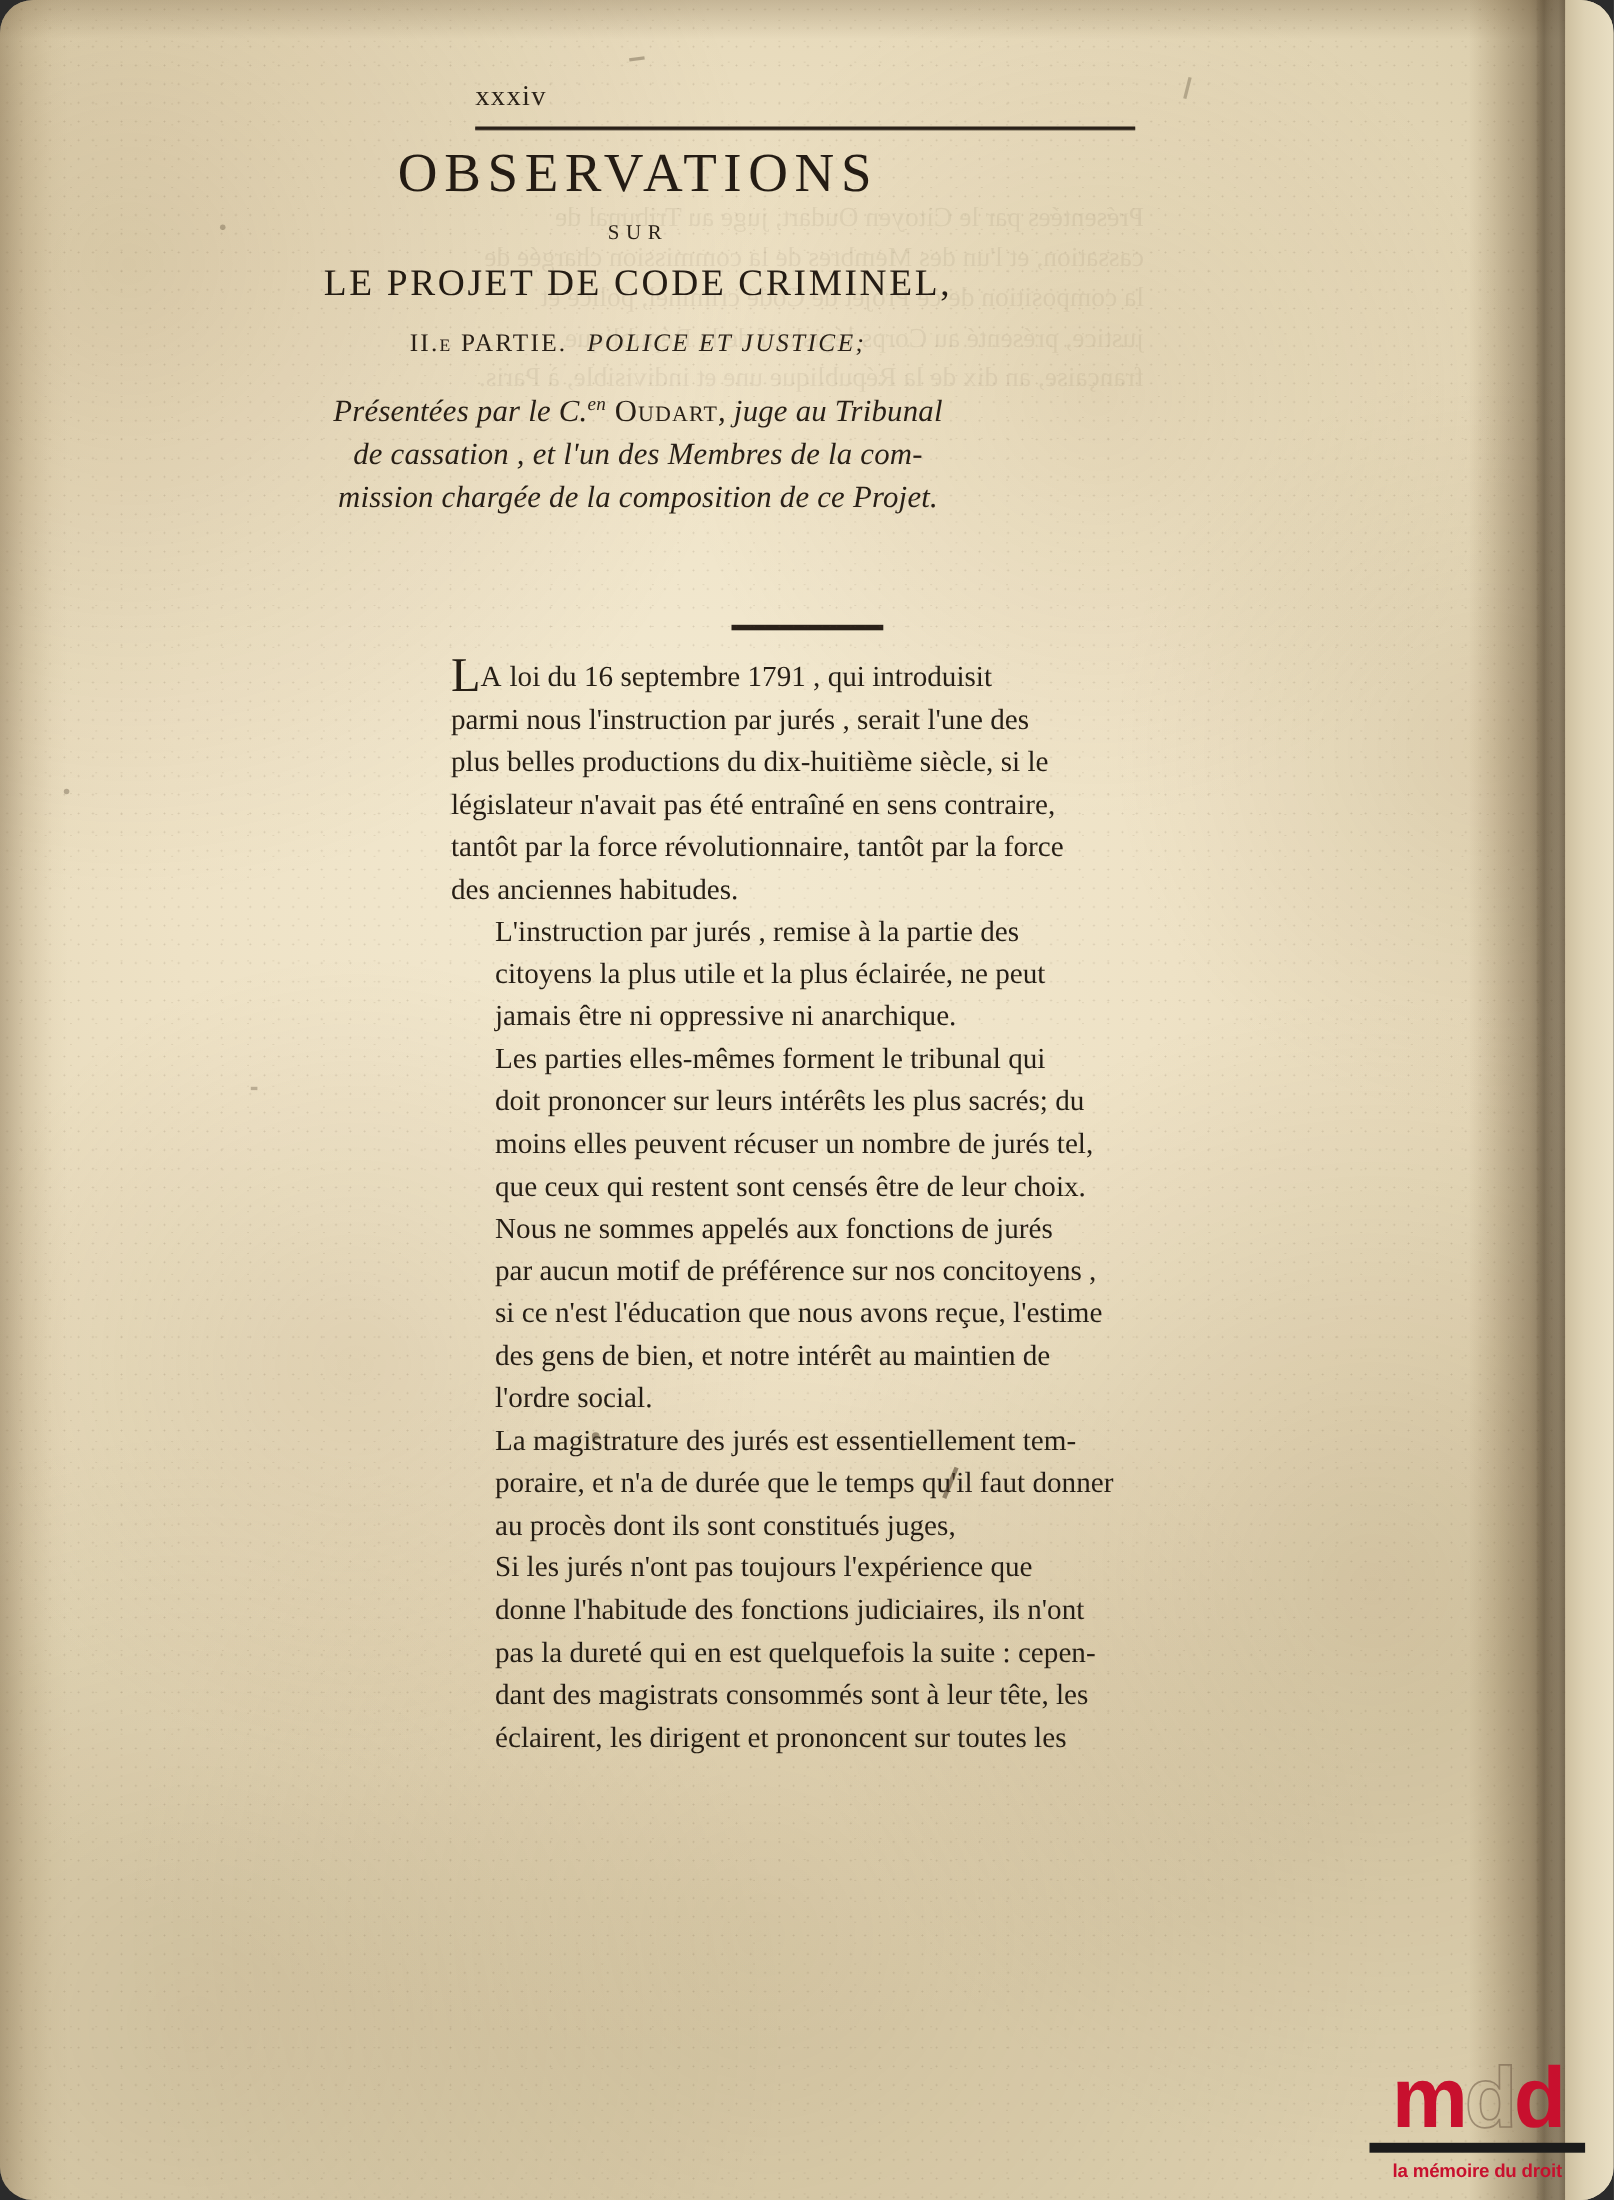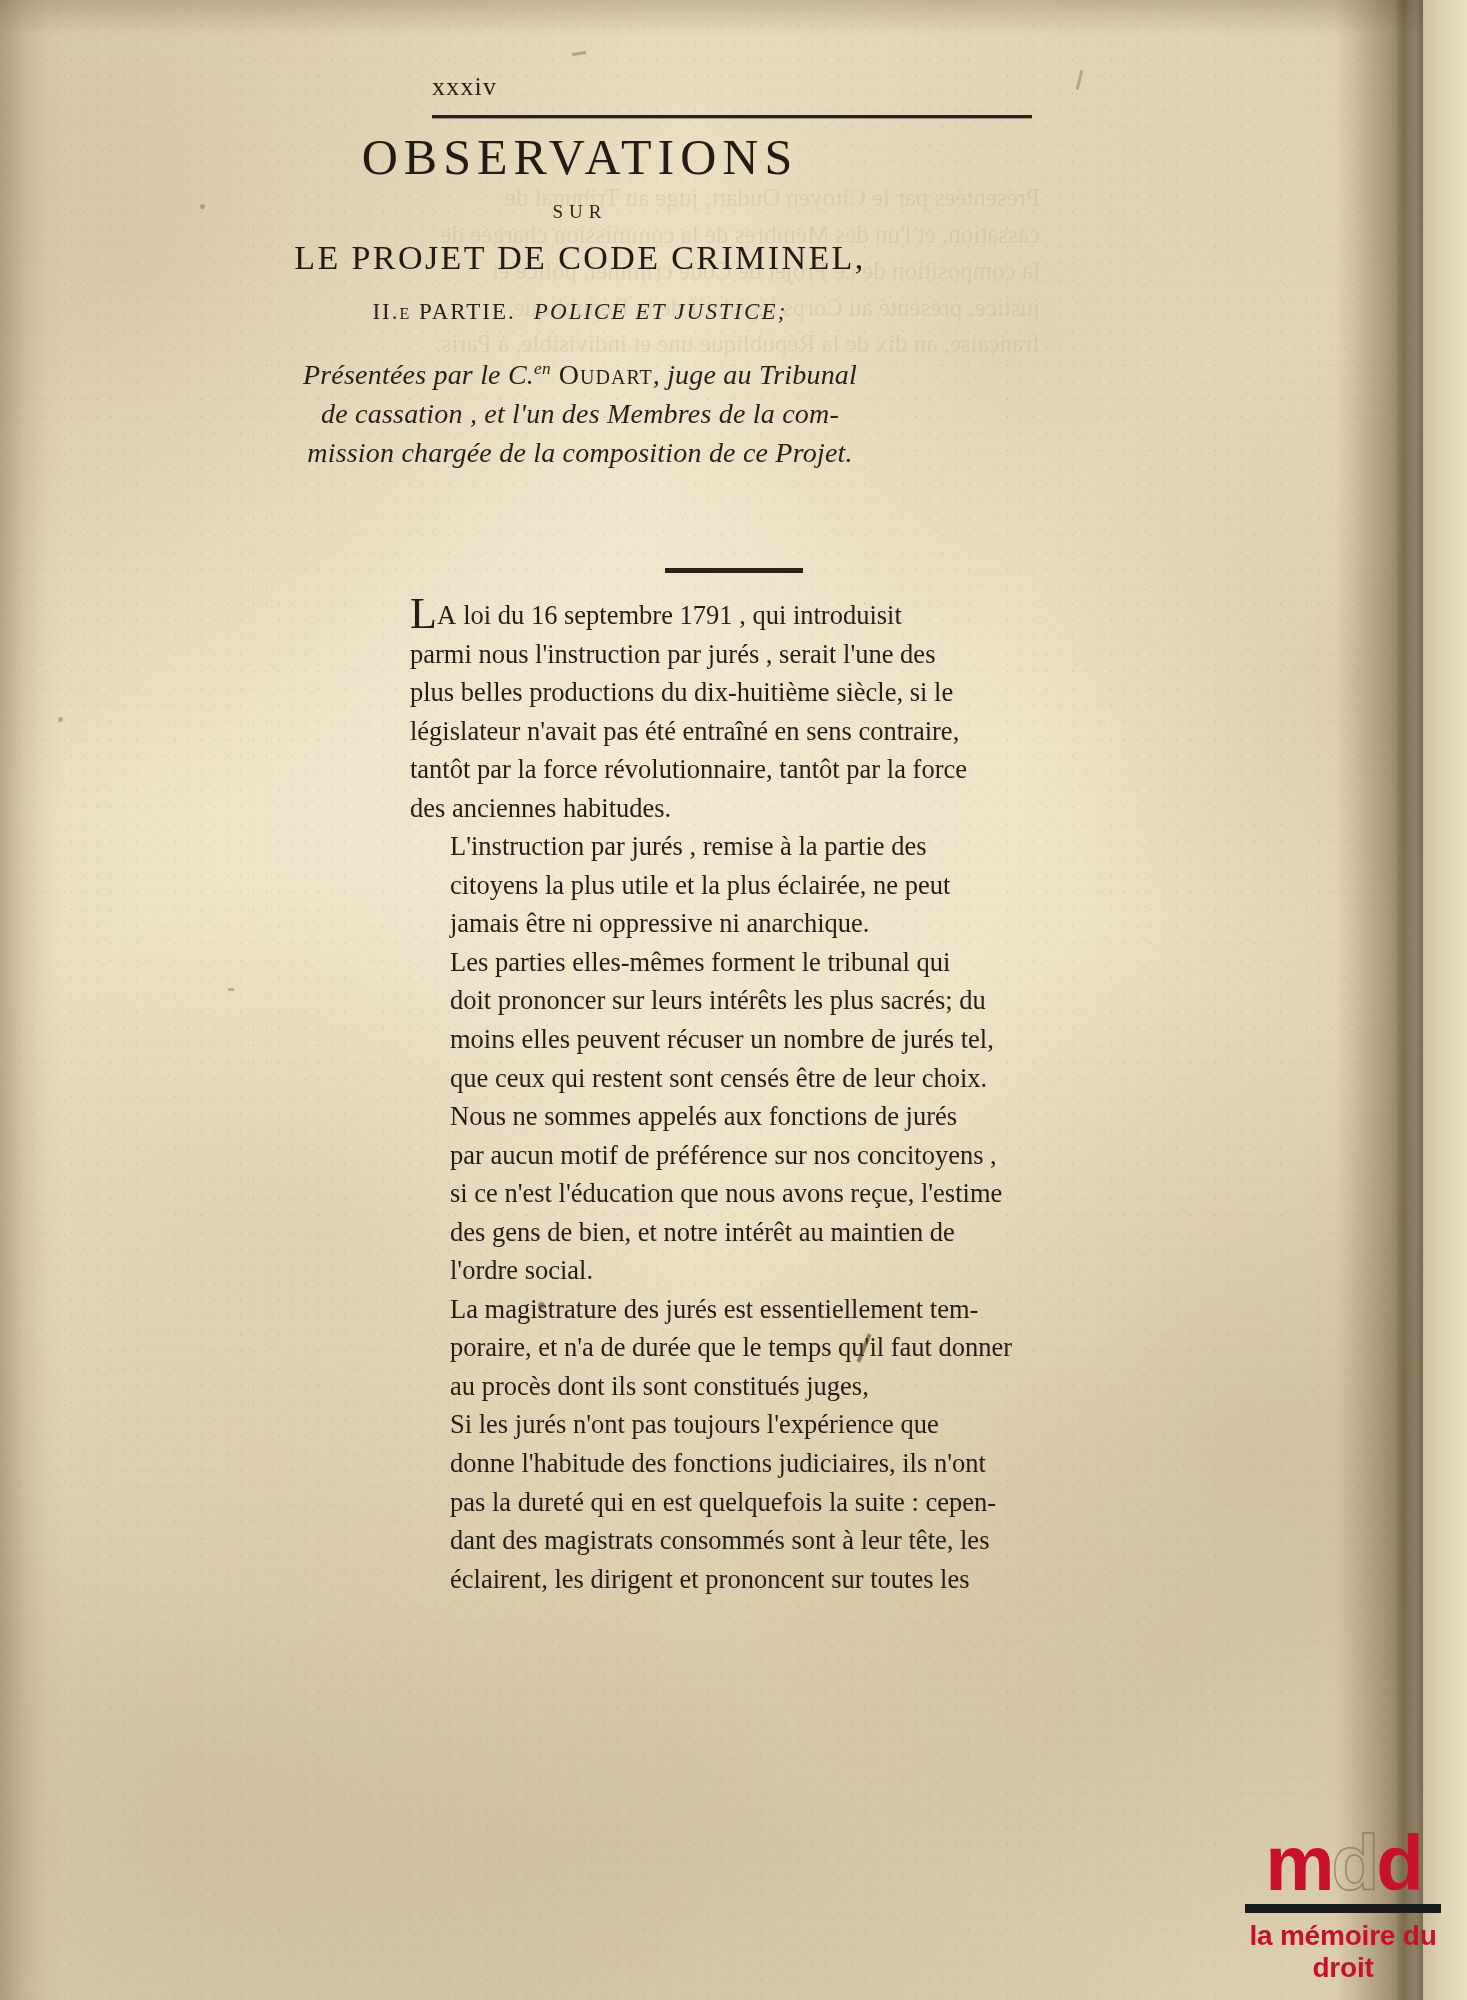--- a/index.html
+++ b/index.html
@@ -9,20 +9,21 @@
   }
   .page {
     position: relative;
     width: 1467px;
     height: 2000px;
     overflow: hidden;
     background:
       radial-gradient(ellipse 70% 55% at 42% 38%, #f3ead2 0%, #eee2c6 45%, #e6d9ba 72%, #dccfae 100%);
     font-family: "Liberation Serif", "DejaVu Serif", serif;
     color: #231b13;
+    border-radius: 30px;
   }
   
   .grain {
     position: absolute;
     inset: 0;
     pointer-events: none;
     background-image:
       radial-gradient(circle at 8% 12%, rgba(160,135,95,0.18) 0%, rgba(160,135,95,0) 26%),
       radial-gradient(circle at 22% 62%, rgba(150,125,85,0.13) 0%, rgba(150,125,85,0) 22%),
       radial-gradient(circle at 68% 18%, rgba(170,145,100,0.12) 0%, rgba(170,145,100,0) 20%),
@@ -250,21 +251,21 @@
   .logo-word .ghost {
     color: transparent;
     -webkit-text-stroke: 1.5px rgba(110,90,70,0.55);
   }
   .logo-bar {
     height: 9px;
     background: #1b1b1b;
     margin: 4px 2px 7px 2px;
   }
   .logo-tag {
-    font-size: 28px;
+    font-size: 17px;
     font-weight: 600;
     color: #c8102e;
     letter-spacing: -0.2px;
   }
 </style>
 </head>
 <body>
 
 <div class="page">
 

